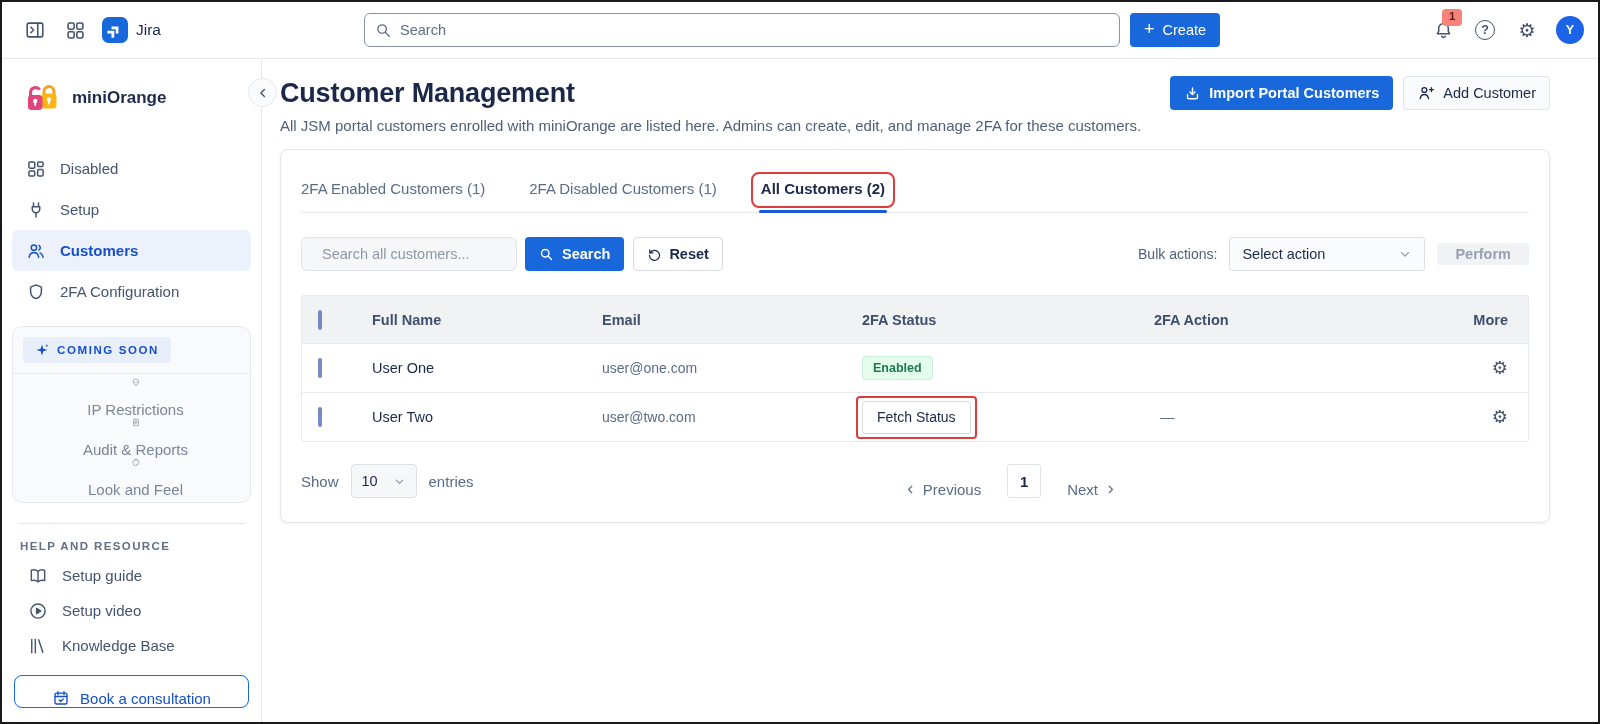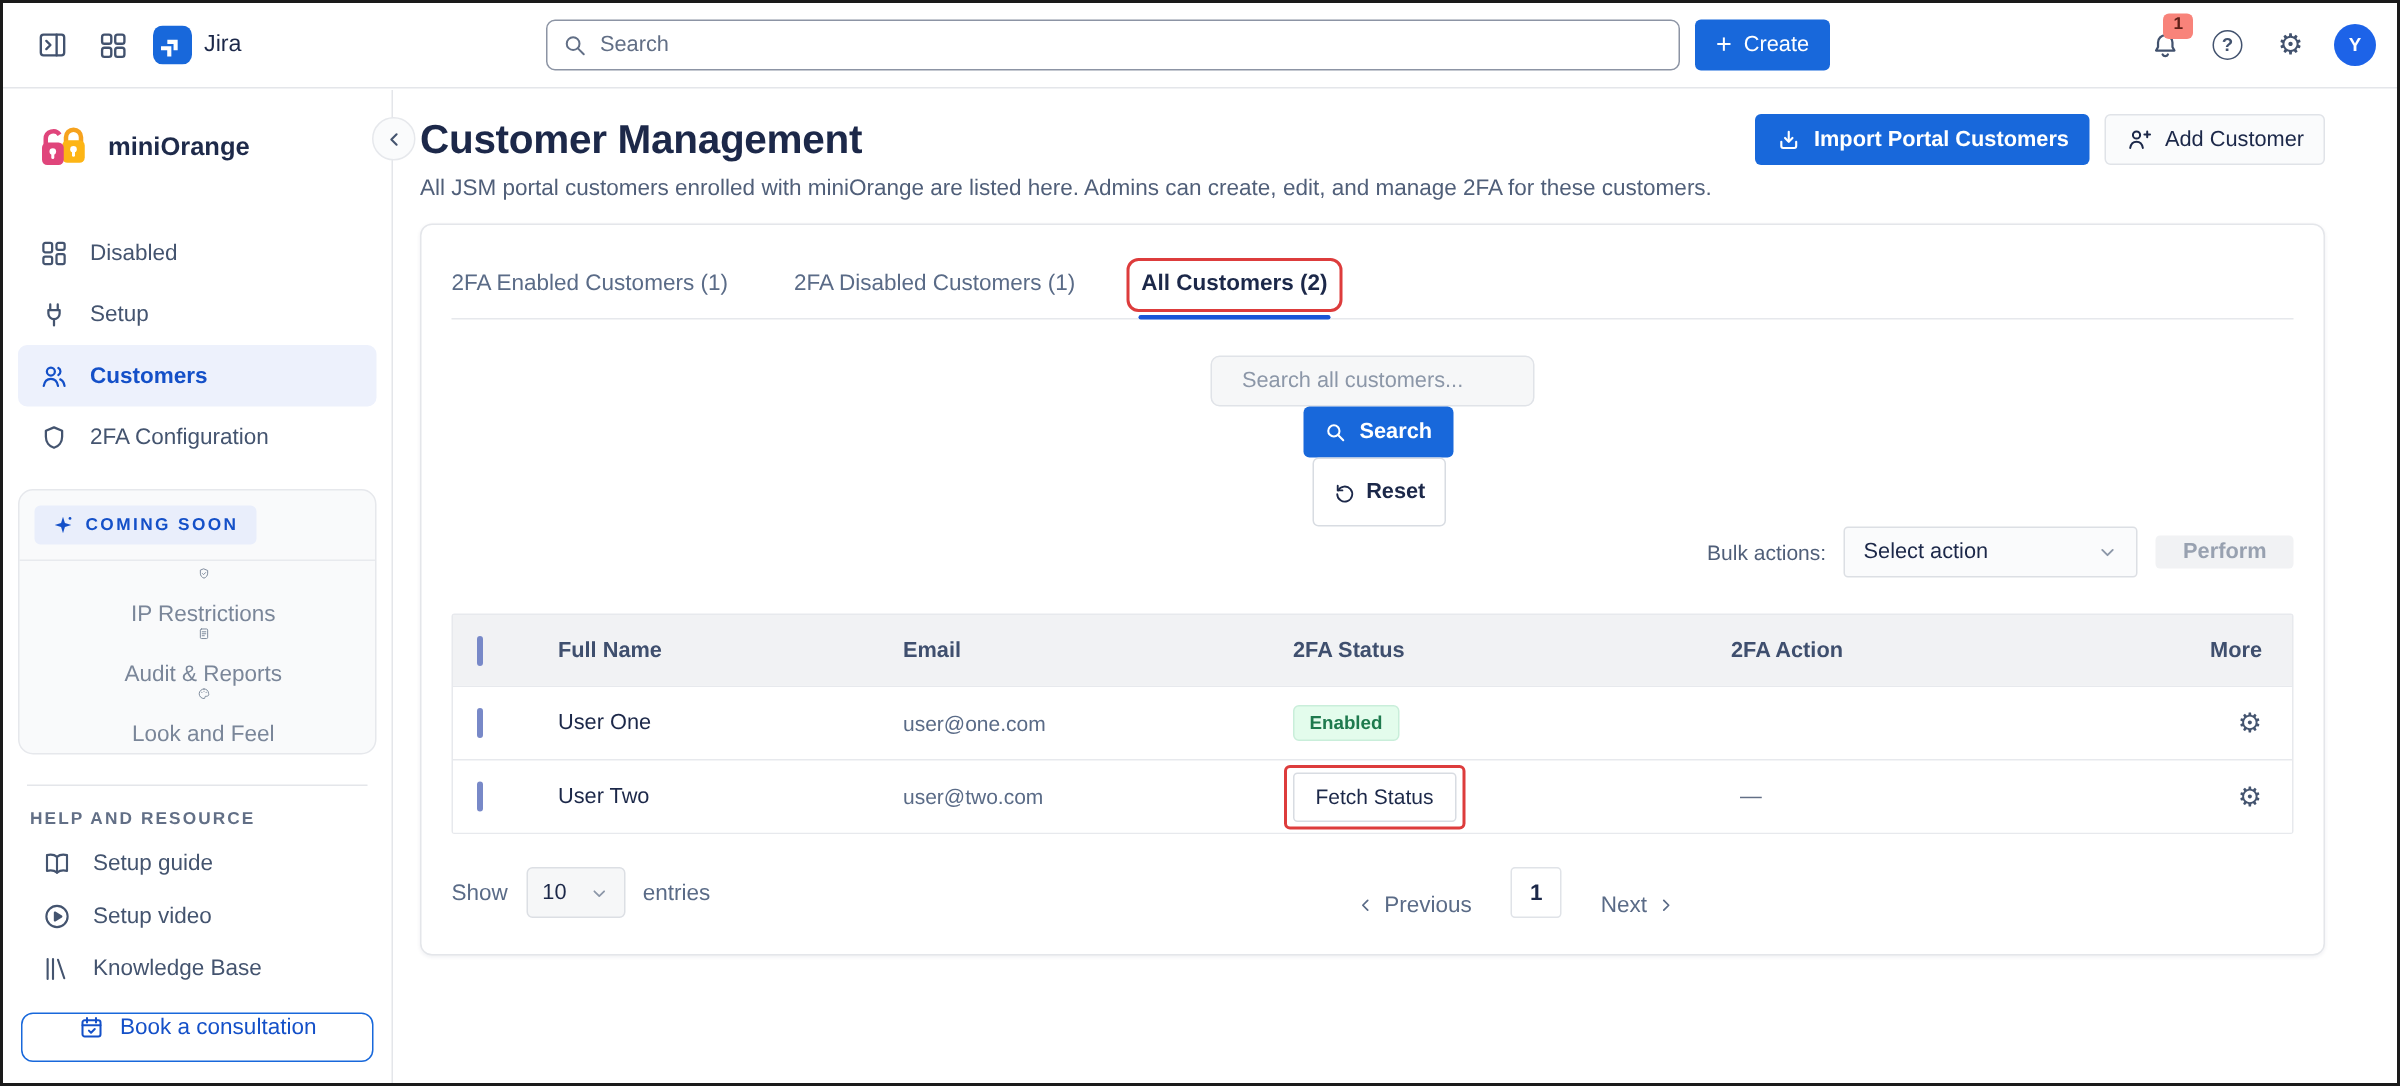--- a/index.html
+++ b/index.html
@@ -33,47 +33,47 @@
   .nav-item { display:flex; align-items:center; gap:14px; height:41px; margin:0 10px; padding:0 14px; border-radius:6px; color:#44546f; font-size:15px; cursor:pointer; }
   .nav-item.active { background:#edf1fc; color:#1450c8; font-weight:600; }
   .nav-item .nicon { display:flex; width:20px; justify-content:center; }
   .cs-card { margin:14px 10px 0; border:1px solid #e6e8ec; background:#f9fafb; border-radius:10px; padding:10px 10px 4px; }
   .cs-badge { display:inline-flex; align-items:center; gap:8px; background:#e9eefb; color:#1450c8; font-size:11.5px; font-weight:700; letter-spacing:1.6px; padding:6px 12px; border-radius:4px; }
   .cs-divider { border-bottom:1px solid #e8eaee; margin:10px -10px 4px; }
   .cs-item { display:flex; align-items:center; gap:14px; height:40px; color:#7a8699; font-size:15px; padding-left:8px;flex-direction:column; }
   .side-divider { border-top:1px solid #e4e6ea; margin:20px 16px 0; }
   .side-heading { margin:16px 0 6px 18px; font-size:11.5px; font-weight:700; letter-spacing:1.4px; color:#626f86; }
   .help-item { display:flex; align-items:center; gap:14px; height:41px; padding-left:26px; color:#44546f; font-size:15px; cursor:pointer; }
-  .cta-btn { margin:12px 12px 14px; height:38px; border:1px solid #1868db; background:#fff; color:#1450c8; border-radius:8px; display:flex; align-items:flex-start; justify-content:center; gap:10px; font-size:15px; font-weight:500; cursor:pointer; font-family:inherit; }
+  .cta-btn { margin:12px 12px 14px; height:38px; border:1px solid #1868db; background:#fff; color:#1450c8; border-radius:8px; display:flex; align-items:flex-end; justify-content:center; gap:10px; font-size:15px; font-weight:500; cursor:pointer; font-family:inherit; }
 
   .collapse-btn { position:absolute; top:76px; left:246px; width:29px; height:29px; border-radius:50%; background:#fafbfc; border:1px solid #e6e8ec; color:#44546f; display:flex; align-items:center; justify-content:center; z-index:6; cursor:pointer; }
 
   
   .main { position:absolute; top:58px; left:261px; right:0; bottom:0; background:#fff; padding:16px 48px 0 17px; }
   .main-head { display:flex; align-items:center; }
   .page-title { font-size:27px; font-weight:700; color:#1c2849; letter-spacing:-0.2px; }
   .head-actions { margin-left:auto; display:flex; align-items:center; gap:10px; }
   .btn-primary { height:34px; padding:0 14px; background:#1868db; color:#fff; border:none; border-radius:4px; font-size:14.5px; font-weight:600; display:inline-flex; align-items:center; gap:8px; cursor:pointer; font-family:inherit; }
   .btn-subtle { height:34px; padding:0 13px; background:#fafbfc; color:#1c2849; border:1px solid #e0e3e8; border-radius:4px; font-size:14.5px; font-weight:500; display:inline-flex; align-items:center; gap:8px; cursor:pointer; font-family:inherit; }
   .page-subtitle { margin-top:7px; font-size:15px; color:#505f79; }
 
   .card { margin-top:15px; background:#fff; border:1px solid #e4e6ea; border-radius:8px; box-shadow:0 1px 3px rgba(9,30,66,.07); padding:0 20px 24px; }
 
   .tabs { display:flex; gap:44px; padding-top:30px; border-bottom:1px solid #e6e8ec; }
   .tab { position:relative; font-size:15px; color:#5a6b87; padding-bottom:15px; cursor:pointer; }
   .tab.active { color:#1c2849; font-weight:600; }
   .tab.active::after { content:""; position:absolute; left:-2px; right:-2px; bottom:-1px; height:3px; background:#1956d8; border-radius:2px; }
   .tab-annotation { position:absolute; left:-10px; right:-10px; top:-8px; bottom:4px; border:2px solid #dd3c3c; border-radius:8px; pointer-events:none; }
 
-  .filter-row { margin-top:24px; display:flex; align-items:center;flex-direction:column; }
+  .filter-row { margin-top:24px; display:flex; align-items:center; }
   .search-box { width:216px; height:34px; background:#f6f7f8; border:1px solid #e0e3e8; border-radius:6px; display:flex; align-items:center; gap:9px; padding:0 11px; color:#8c97a8; }
   .search-box input { border:none; outline:none; background:transparent; flex:1; font-size:14.5px; font-family:inherit; color:#1c2849; }
   .search-box input::placeholder { color:#8c97a8; }
   .btn-search { margin-left:8px; height:34px; padding:0 14px; background:#1868db; color:#fff; border:none; border-radius:4px; font-size:14.5px; font-weight:600; display:inline-flex; align-items:center; gap:8px; cursor:pointer; font-family:inherit; }
-  .btn-reset { margin-left:9px; height:46px; padding:0 13px; background:#fff; color:#1c2849; border:1px solid #d8dce2; border-radius:4px; font-size:14.5px; font-weight:600; display:inline-flex; align-items:center; gap:7px; cursor:pointer; font-family:inherit; }
+  .btn-reset { margin-left:9px; height:34px; padding:0 13px; background:#fff; color:#1c2849; border:1px solid #d8dce2; border-radius:4px; font-size:14.5px; font-weight:600; display:inline-flex; align-items:center; gap:7px; cursor:pointer; font-family:inherit; }
   .bulk-group { margin-left:auto; display:flex; align-items:center; gap:12px; }
   .bulk-label { font-size:14px; color:#505f79; }
   .select-box { width:196px; height:34px; background:#fafbfc; border:1px solid #dcdfe4; border-radius:3px; display:flex; align-items:center; justify-content:space-between; padding:0 12px; font-size:14.5px; color:#1c2849; cursor:pointer; }
   .btn-perform { height:22px; padding:0 18px; background:#f1f2f4; color:#98a1b0; border:none; border-radius:3px; font-size:14.5px; font-weight:600; cursor:default; font-family:inherit; }
 
   .table { margin-top:24px; border:1px solid #e7e9ed; border-radius:2px; }
   .trow { display:grid; grid-template-columns:70px 230px 260px 292px 290px 1fr; align-items:center; }
   .thead { height:47px; background:#f1f2f4; font-size:14.5px; font-weight:600; color:#3f4f6e; }
   .tbody-row { height:49px; background:#fff; border-top:1px solid #e7e9ed; font-size:14.5px; }
   .cell-check { padding-left:16px; }

